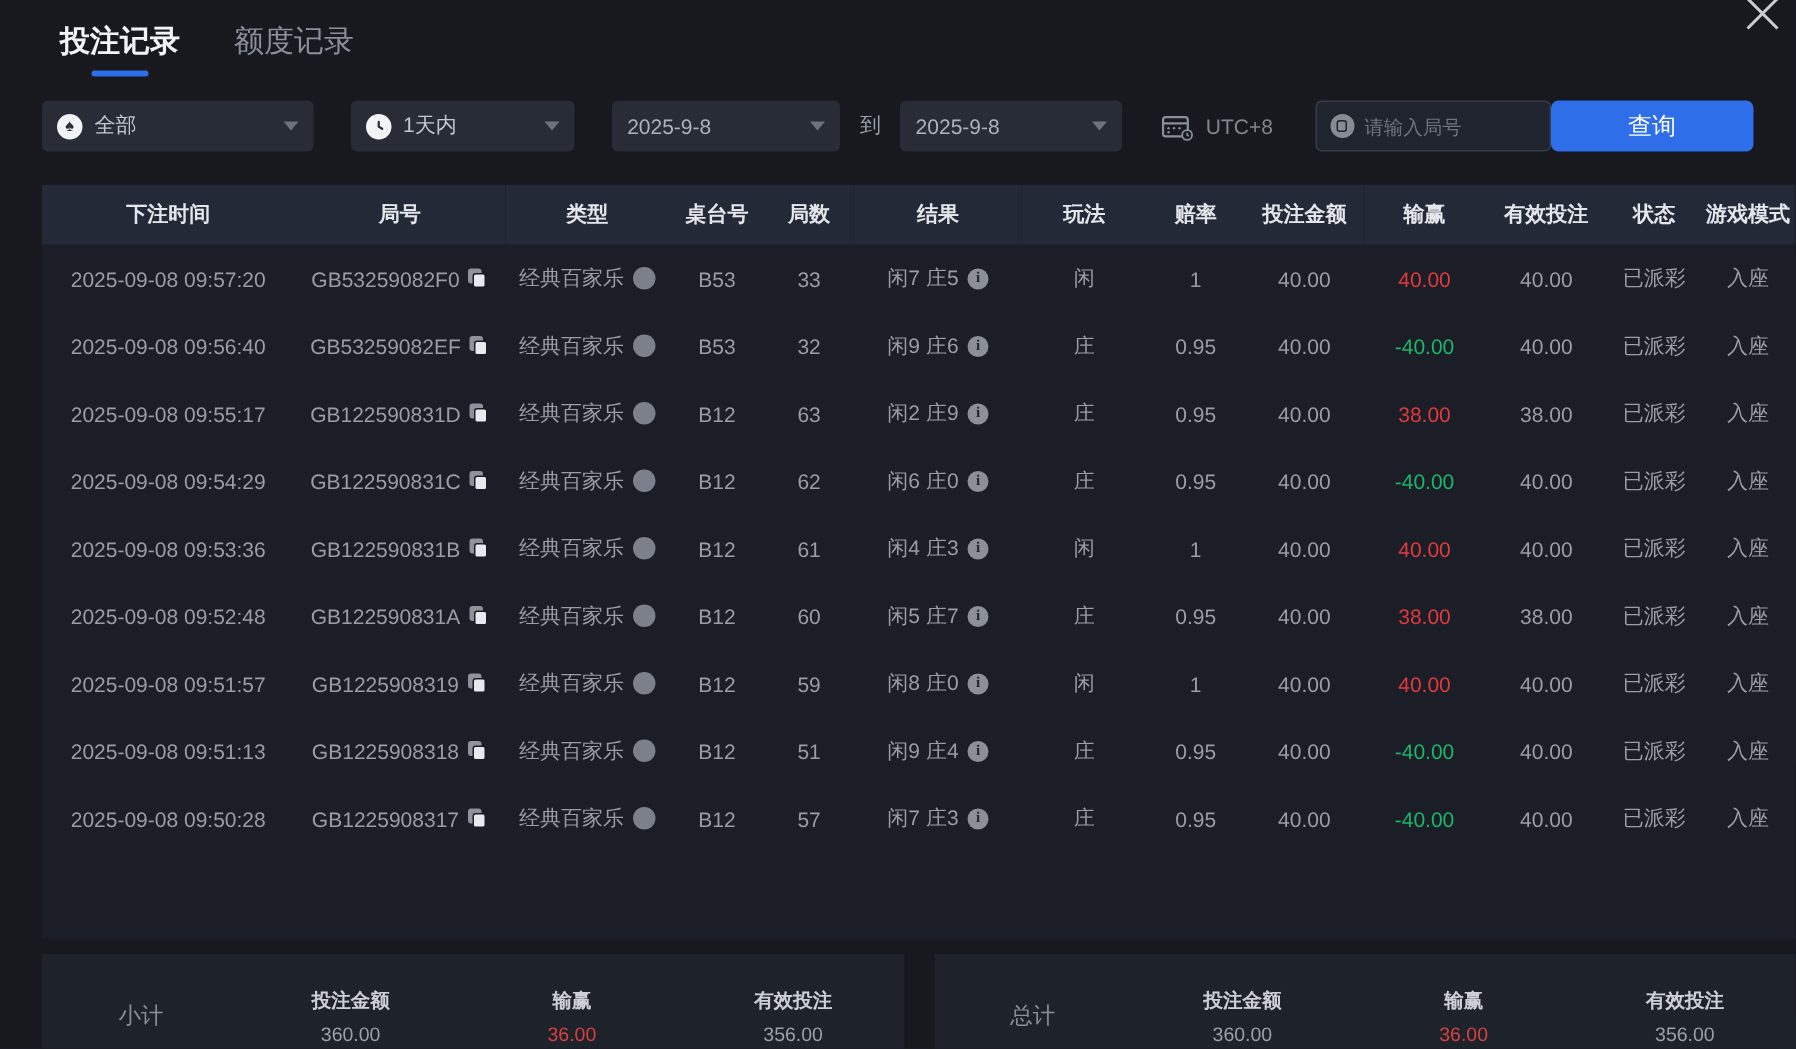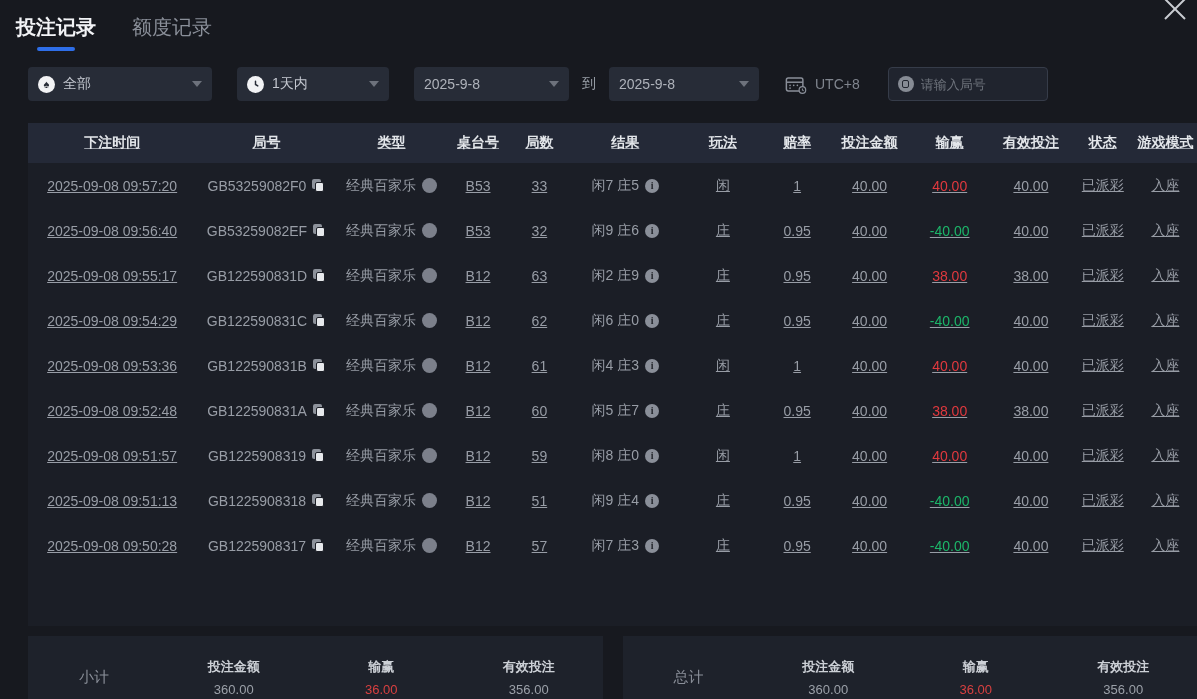--- a/index.html
+++ b/index.html
@@ -10,21 +10,21 @@
     color:#989da6;
     position:relative;
   }
   .page { position:relative; width:1197px; height:699px; overflow:hidden; }
 
   
   .close-btn { position:absolute; top:-9px; right:4px; width:36px; height:36px; cursor:pointer; }
   .close-btn svg { width:36px; height:36px; }
 
   
-  .tabs { display:flex; gap:36px; padding:14px 0 0 16px; align-items:flex-end; }
+  .tabs { display:flex; gap:36px; padding:14px 0 0 40px; align-items:flex-end; }
   .tab { position:relative; font-size:20px; color:#8a8f99; cursor:pointer; padding-bottom:10px; }
   .tab.active { color:#f2f3f6; font-weight:bold; }
   .tab.active .underline {
     position:absolute; left:50%; transform:translateX(-50%);
     bottom:0; width:38px; height:4px; border-radius:2px; background:#2e6ee8;
   }
 
   
   .filters { display:flex; align-items:center; margin:16px 28px 0 28px; height:34px; }
   .ctl {
@@ -62,21 +62,21 @@
     font-family:"Liberation Sans","DejaVu Sans",sans-serif;
   }
   .round-input input::placeholder { color:#6e737c; }
   .query-btn {
     margin-left:auto; width:138px; height:34px; background:#2e6ee8; color:#ffffff;
     border:none; border-radius:5px; font-size:16px; cursor:pointer;
     font-family:"Liberation Sans","DejaVu Sans",sans-serif;
   }
 
   
-  .table-wrap { margin:22px 0 0 28px; width:1169px; height:503px; background:#1b1e26;text-decoration:underline; }
+  .table-wrap { margin:22px 0 0 28px; width:1169px; height:503px; background:#1b1e26; }
   table { width:100%; border-collapse:collapse; table-layout:fixed; }
   thead th {
     background:#242937; color:#e3e6ea; font-size:14px; font-weight:bold;
     height:40px; text-align:center; white-space:nowrap; overflow:hidden;
   }
   tbody td {
     height:45px; text-align:center; font-size:14px; color:#989da6; white-space:nowrap; overflow:hidden;
   }
   th:nth-child(1){width:14.4%;} th:nth-child(2){width:12.0%;} th:nth-child(3){width:9.4%;}
   th:nth-child(4){width:5.4%;}  th:nth-child(5){width:5.1%;}  th:nth-child(6){width:9.6%;}
@@ -166,20 +166,21 @@
         <path d="M19 14.3 V16 L20.3 16.8" stroke="#8a8f99" stroke-width="1.1" fill="none"></path>
       </svg>
       <span>UTC+8</span>
     </div>
     <div class="round-input">
       <span class="in-icon">
           <span></span>
         </span>
       <input type="text" placeholder="请输入局号" style="">
     </div>
+    <button class="query-btn">查询</button>
   </div>
 
   <div class="table-wrap">
     <table>
       <thead>
         <tr>
             <th>下注时间</th>
             <th>局号</th>
             <th>类型</th>
             <th>桌台号</th>

